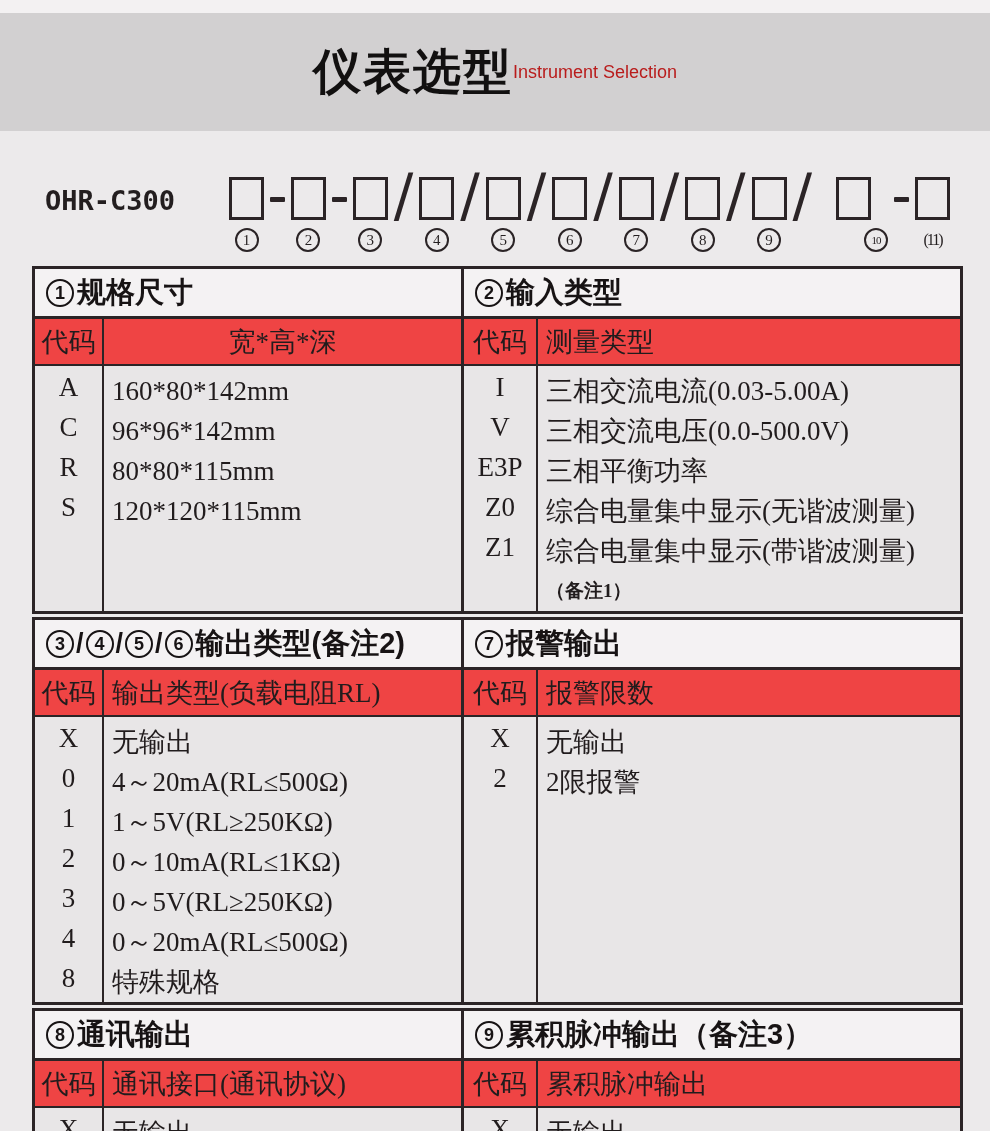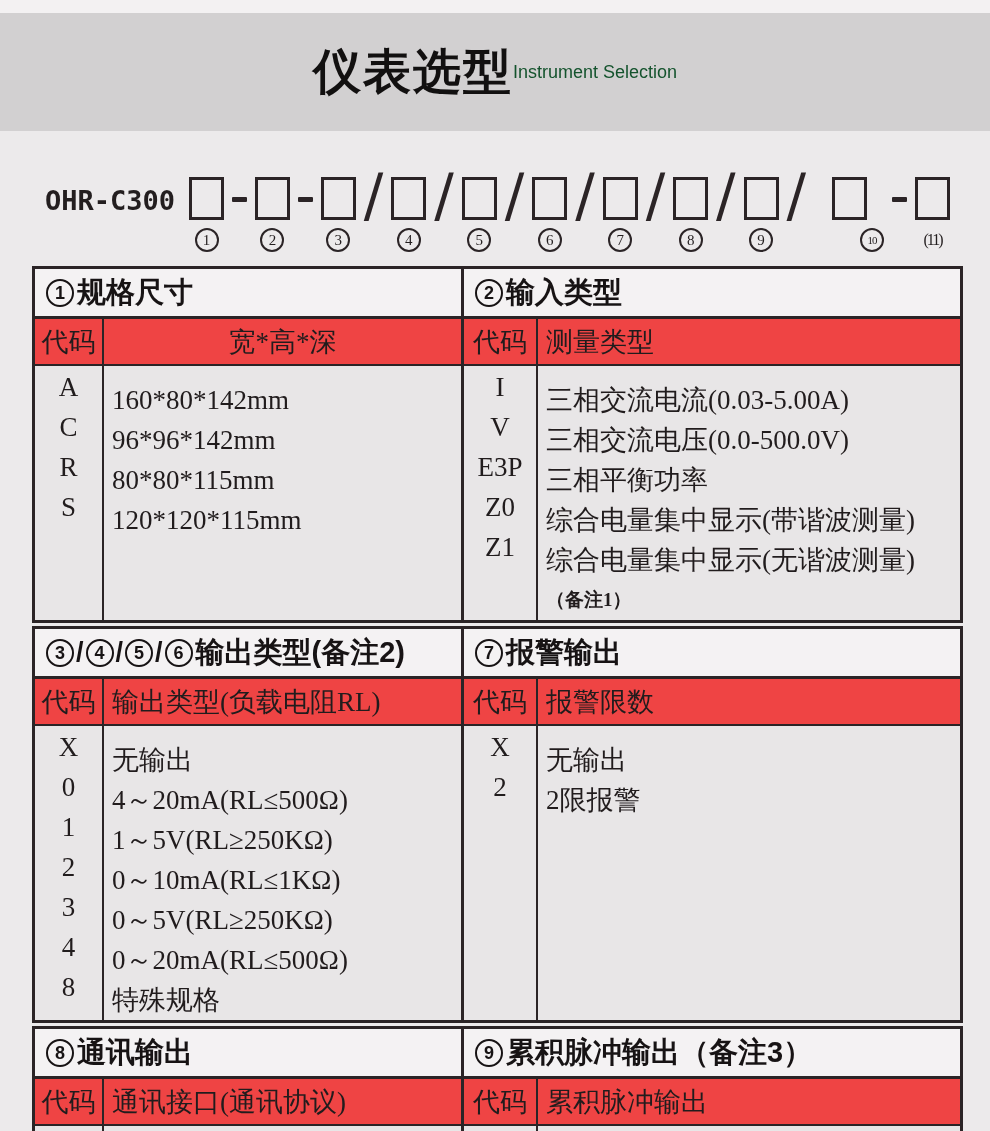--- a/index.html
+++ b/index.html
@@ -14,26 +14,27 @@
   .title-band{
     height:118px;background:#d2d0d1;
     display:flex;flex-direction:row;align-items:center;justify-content:center;
   }
   .title-band h1{
     margin:0;font-family:"Liberation Sans","DejaVu Sans",sans-serif;
     font-weight:bold;font-size:48px;line-height:54px;color:#121010;letter-spacing:2px;
   }
   .title-band .subtitle{
     font-family:"Liberation Sans","DejaVu Sans",sans-serif;
-    font-size:18px;line-height:22px;color:#14532d;
+    font-size:18px;line-height:22px;color:#b91c1c;
   }
   
   .model-line{
     display:flex;align-items:flex-start;
     margin:46px 40px 0 45px;
+    gap:40px;
   }
   .model-prefix{
     font-family:"DejaVu Sans Mono","Liberation Mono",monospace;
     font-size:27px;font-weight:bold;line-height:48px;letter-spacing:0px;
     margin-right:14px;white-space:nowrap;color:#231e1f;
   }
   .model-slots{flex:1;display:flex;justify-content:space-between;align-items:flex-start;}
   .slot{display:flex;flex-direction:column;align-items:center;}
   .slot-box{
     width:35px;height:43px;border:3px solid #2b2426;background:transparent;box-sizing:border-box;
@@ -84,21 +85,21 @@
   .col-head .code-cell{
     border-right:2px solid #2b2426;display:flex;align-items:center;justify-content:center;
     box-sizing:border-box;flex:none;
   }
   .col-head .desc-cell{flex:1;display:flex;align-items:center;padding-left:8px;white-space:nowrap;overflow:hidden;text-align:right;}
   .col-head .desc-cell.center{justify-content:center;padding-left:0;}
   .left  .code-cell,.left  .code-col{width:69px;}
   .right .code-cell,.right .code-col{width:74px;}
   .data-area{flex:1;display:flex;font-size:27px;}
   .code-col{border-right:2px solid #2b2426;box-sizing:border-box;flex:none;text-align:center;padding-top:1px;}
-  .desc-col{flex:1;padding-left:8px;padding-top:14px;overflow:hidden;}
+  .desc-col{flex:1;padding-left:8px;padding-top:5px;overflow:hidden;}
   .cell-line{height:40px;line-height:40px;white-space:nowrap;}
   .cell-line.bold{font-family:Liberation Serif, serif;font-weight:bold;font-size:19px;}
   .band1 .data-area{height:239px;}
   .band2 .data-area{height:280px;}
   .band3 .data-area{height:160px;}
 </style>
 </head>
 <body>
 
 <div class="top-strip"></div>
@@ -209,22 +210,22 @@
             <div class="cell-line">V</div>
             <div class="cell-line">E3P</div>
             <div class="cell-line">Z0</div>
             <div class="cell-line">Z1</div>
             <div class="cell-line"></div>
           </div>
           <div class="desc-col">
             <div class="cell-line">三相交流电流(0.03-5.00A)</div>
             <div class="cell-line">三相交流电压(0.0-500.0V)</div>
             <div class="cell-line">三相平衡功率</div>
+            <div class="cell-line">综合电量集中显示(无谐波测量)</div>
             <div class="cell-line">综合电量集中显示(带谐波测量)</div>
-            <div class="cell-line">综合电量集中显示(无谐波测量)</div>
             <div class="cell-line bold">（备注1）</div>
           </div>
         </div>
       </div>
     </div>
     <div class="band band2">
       <div class="half left">
         <div class="sec-title">
           <span class="tcircle">3</span>
           <span class="tslash">/</span>

